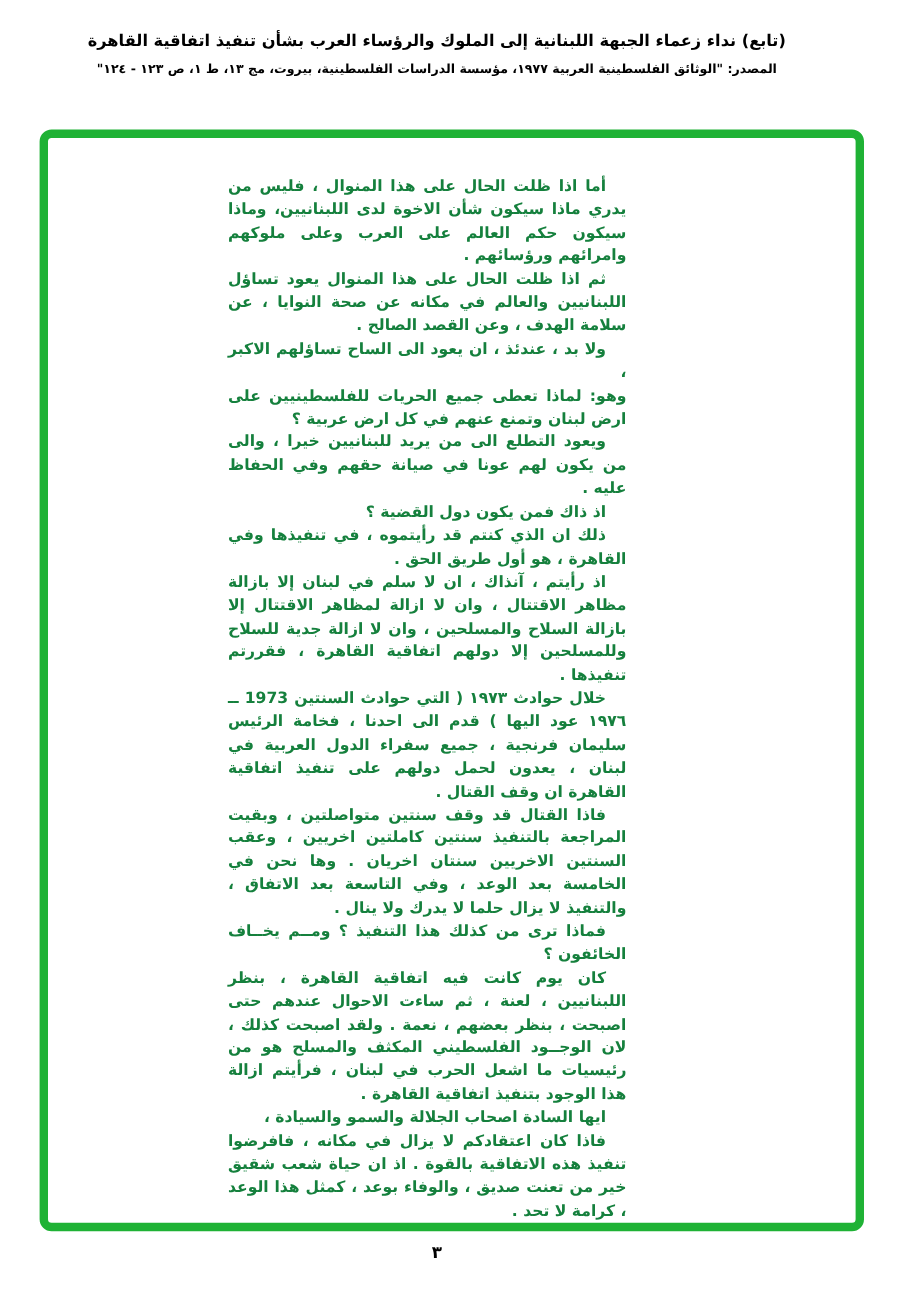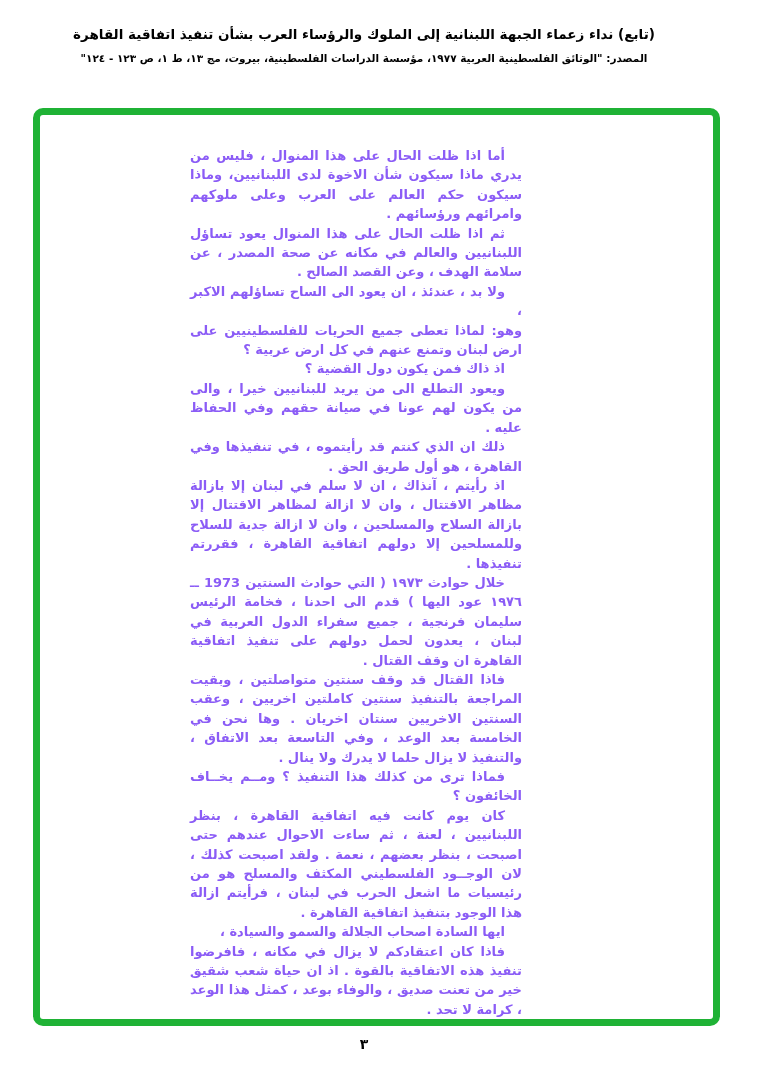--- a/index.html
+++ b/index.html
@@ -81,27 +81,27 @@
 
 <div class="page">
 
   <div class="header">
     <div class="title">(تابع) نداء زعماء الجبهة اللبنانية إلى الملوك والرؤساء العرب بشأن تنفيذ اتفاقية القاهرة</div>
     <div class="source">المصدر:  "الوثائق الفلسطينية العربية ١٩٧٧، مؤسسة الدراسات الفلسطينية، بيروت، مج ١٣، ط ١، ص ١٢٣ - ١٢٤"</div>
   </div>
 
   <div class="frame" style="border-color: rgb(31, 178, 53);"></div>
 
-  <div class="scan-text" style="color: #8b5cf6;">
+  <div class="scan-text" style="color: #15803d;">
     <p>أما اذا ظلت الحال على هذا المنوال ، فليس من يدري ماذا سيكون شأن الاخوة لدى اللبنانيين،  وماذا سيكون حكم العالم على العرب وعلى ملوكهم وامرائهم ورؤسائهم .</p>
-    <p>ثم اذا ظلت الحال على هذا المنوال يعود تساؤل اللبنانيين والعالم في مكانه عن صحة المصدر ، عن سلامة الهدف ، وعن القصد الصالح .</p>
+    <p>ثم اذا ظلت الحال على هذا المنوال يعود تساؤل اللبنانيين والعالم في مكانه عن صحة النوايا ، عن سلامة الهدف ، وعن القصد الصالح .</p>
     <p>ولا بد ، عندئذ ، ان يعود الى الساح تساؤلهم الاكبر ،</p>
     <p class="flush">وهو: لماذا تعطى جميع الحريات للفلسطينيين على ارض لبنان وتمنع عنهم في كل ارض عربية ؟</p>
+    <p>ويعود التطلع الى من يريد للبنانيين خيرا ، والى من يكون لهم عونا في صيانة حقهم وفي الحفاظ عليه .</p>
     <p>اذ ذاك فمن يكون دول القضية ؟</p>
-    <p>ويعود التطلع الى من يريد للبنانيين خيرا ، والى من يكون لهم عونا في صيانة حقهم وفي الحفاظ عليه .</p>
     <p>ذلك ان الذي كنتم قد رأيتموه ، في تنفيذها وفي القاهرة ، هو أول طريق الحق .</p>
     <p>اذ رأيتم ، آنذاك ، ان لا سلم في لبنان إلا بازالة مظاهر الاقتتال ، وان لا ازالة لمظاهر الاقتتال إلا بازالة السلاح والمسلحين ، وان لا ازالة جدية للسلاح وللمسلحين إلا دولهم اتفاقية القاهرة ، فقررتم تنفيذها .</p>
     <p>خلال حوادث ١٩٧٣ ( التي حوادث السنتين 1973 ــ ١٩٧٦ عود اليها ) قدم الى احدنا ، فخامة الرئيس سليمان فرنجية ، جميع سفراء الدول العربية في لبنان ، يعدون لحمل دولهم على تنفيذ اتفاقية القاهرة ان وقف القتال .</p>
     <p>فاذا القتال قد وقف سنتين متواصلتين ، وبقيت المراجعة بالتنفيذ سنتين كاملتين اخريين ، وعقب السنتين الاخريين سنتان اخريان . وها نحن في الخامسة بعد الوعد ، وفي التاسعة بعد الاتفاق ، والتنفيذ لا يزال حلما لا يدرك ولا ينال .</p>
     <p>فماذا ترى من كذلك هذا التنفيذ ؟ ومــم يخــاف الخائفون ؟</p>
     <p>كان يوم كانت فيه اتفاقية القاهرة ، بنظر اللبنانيين ، لعنة ، ثم ساءت الاحوال عندهم حتى اصبحت ، بنظر بعضهم ، نعمة . ولقد اصبحت كذلك ، لان الوجــود الفلسطيني المكثف والمسلح هو من رئيسيات ما اشعل الحرب في لبنان ، فرأيتم ازالة هذا الوجود بتنفيذ اتفاقية القاهرة .</p>
     <p>ايها السادة اصحاب الجلالة والسمو والسيادة ،</p>
     <p>فاذا كان اعتقادكم لا يزال في مكانه ، فافرضوا تنفيذ هذه الاتفاقية بالقوة . اذ ان حياة شعب شقيق خير من تعنت صديق ، والوفاء بوعد ، كمثل هذا الوعد ، كرامة لا تحد .</p>
   </div>
 

